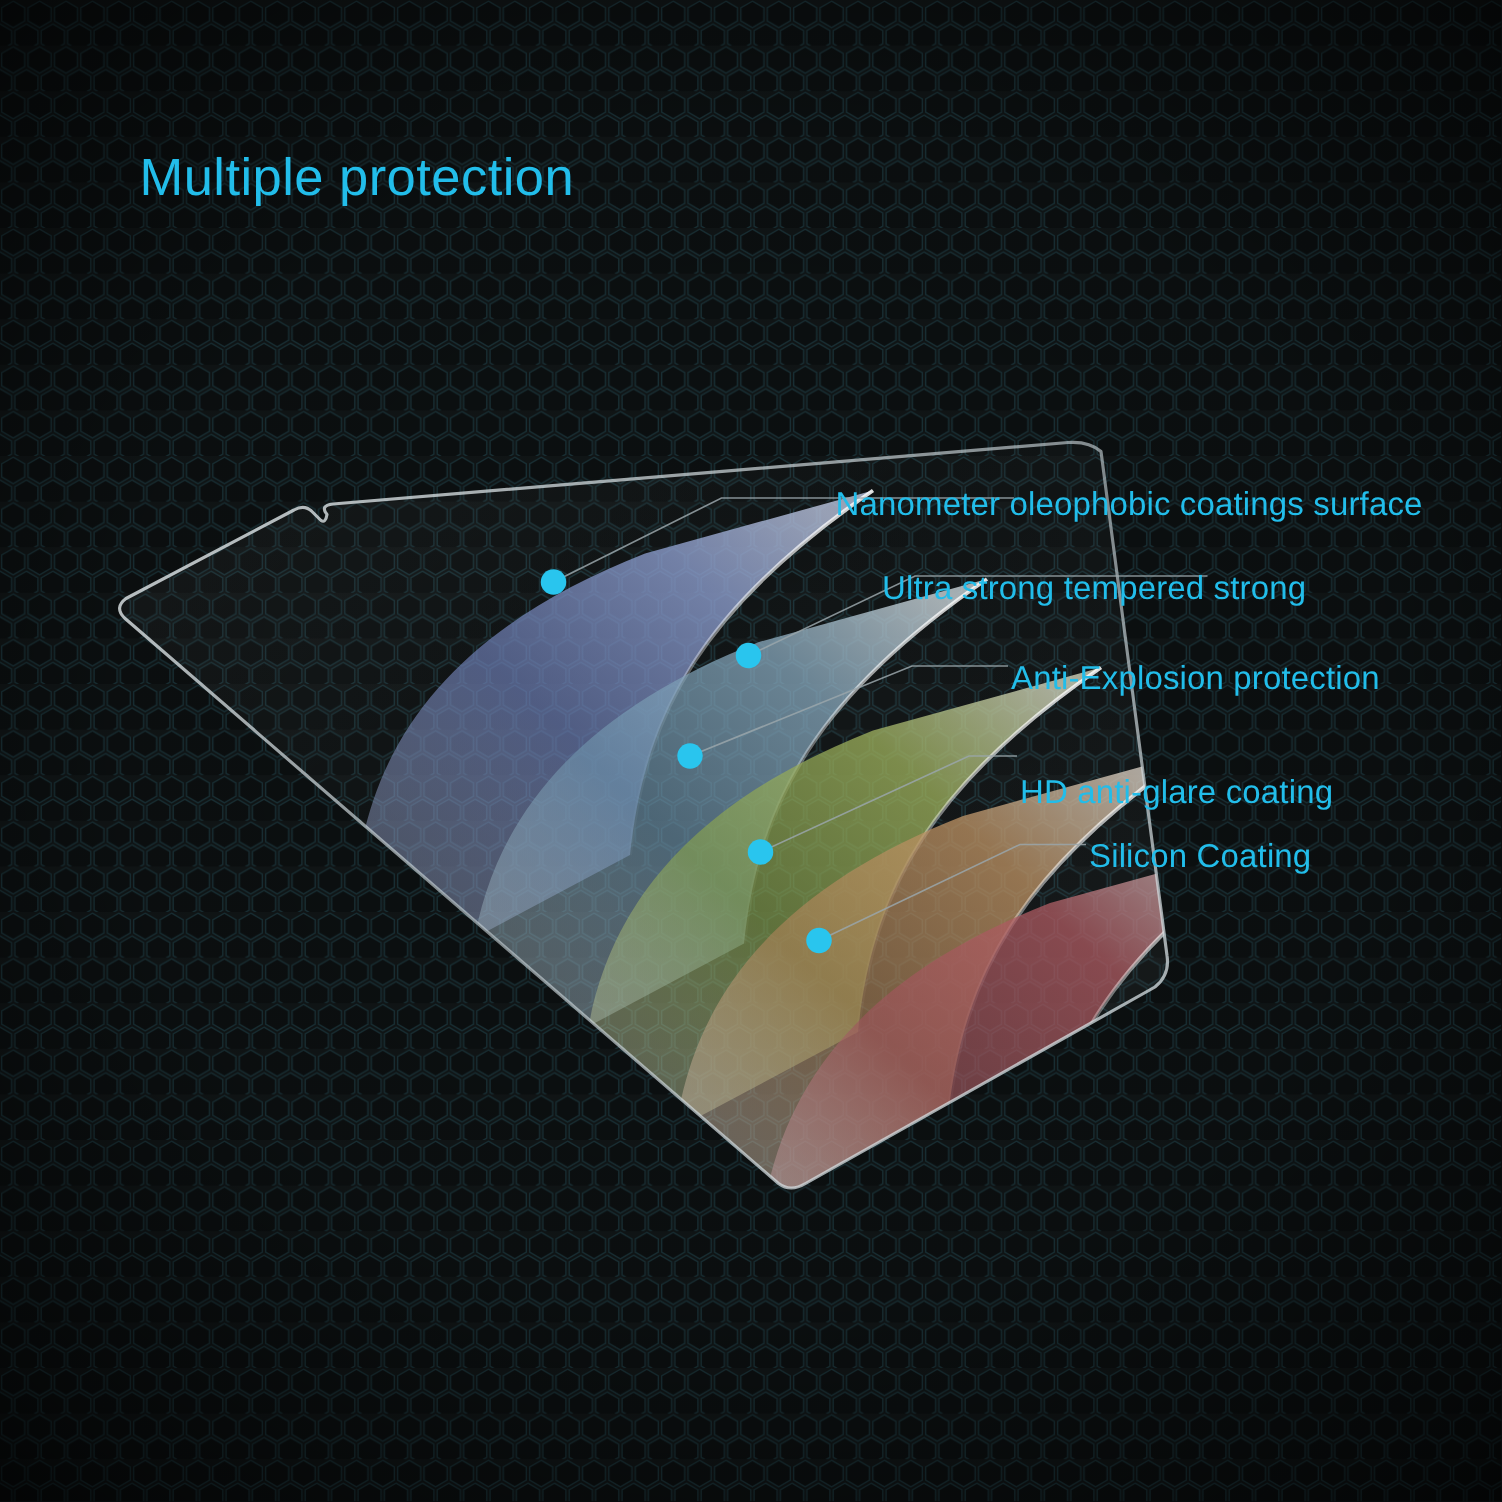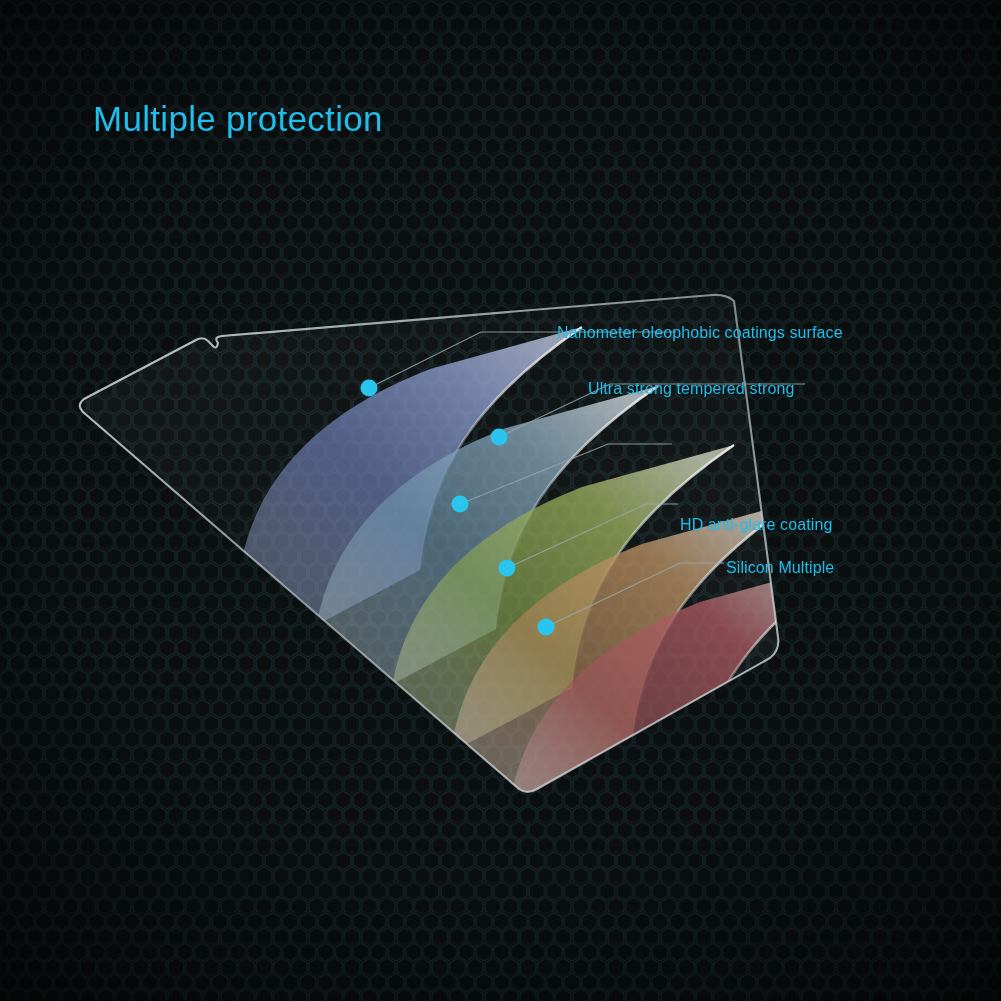--- a/index.html
+++ b/index.html
@@ -49,21 +49,21 @@
     top: 101px;
     font-size: 35px;
     font-weight: 400;
     letter-spacing: 0.3px;
     line-height: 1;
     white-space: nowrap;
   }
   
   .label {
     position: absolute;
-    font-size: 16px;
+    font-size: 22px;
     font-weight: 400;
     letter-spacing: 0.1px;
     white-space: nowrap;
     line-height: 1;
   }
 </style>
 </head>
 <body>
 
 <div id="stage" style="background: rgb(11, 15, 16);">
@@ -257,16 +257,17 @@
       <circle cx="460" cy="504" r="8.5" fill="#29c5ee"></circle>
       <circle cx="507" cy="568" r="8.5" fill="#29c5ee"></circle>
       <circle cx="546" cy="627" r="8.5" fill="#29c5ee"></circle>
     </g>
   </svg>
 
   <div id="title" style="color: rgb(34, 189, 234);">Multiple protection</div>
 
   <div class="label" style="left: 557px; top: 325px; color: rgb(34, 189, 234);">Nanometer oleophobic coatings surface</div>
   <div class="label" style="left: 588px; top: 381px; color: rgb(34, 189, 234);">Ultra strong tempered strong</div>
+  <div class="label" style="left: 674px; top: 441px; color: rgb(34, 189, 234);">Anti-Explosion protection</div>
   <div class="label" style="left: 680px; top: 517px; color: rgb(34, 189, 234);">HD anti-glare coating</div>
-  <div class="label" style="left: 726px; top: 560px; color: rgb(34, 189, 234);">Silicon Multiple</div>
+  <div class="label" style="left: 726px; top: 560px; color: rgb(34, 189, 234);">Silicon Coating</div>
 
 </div>
 
 </body></html>

